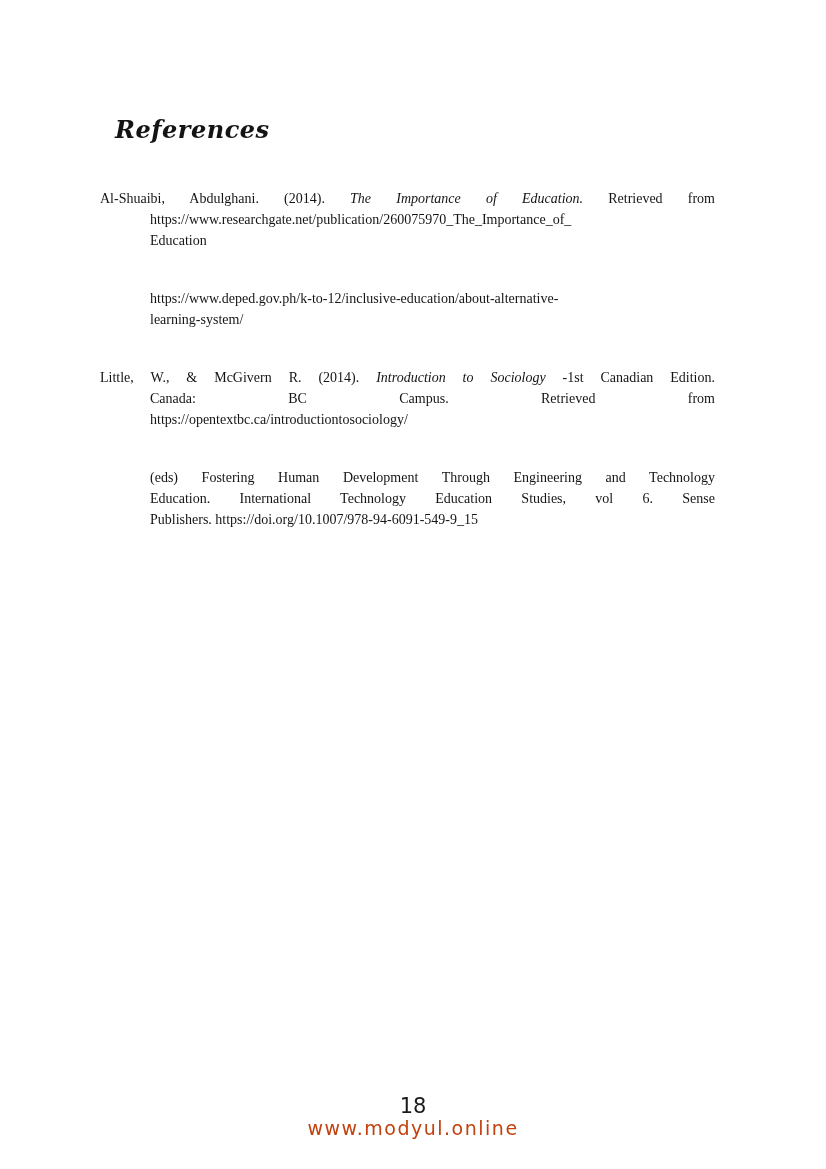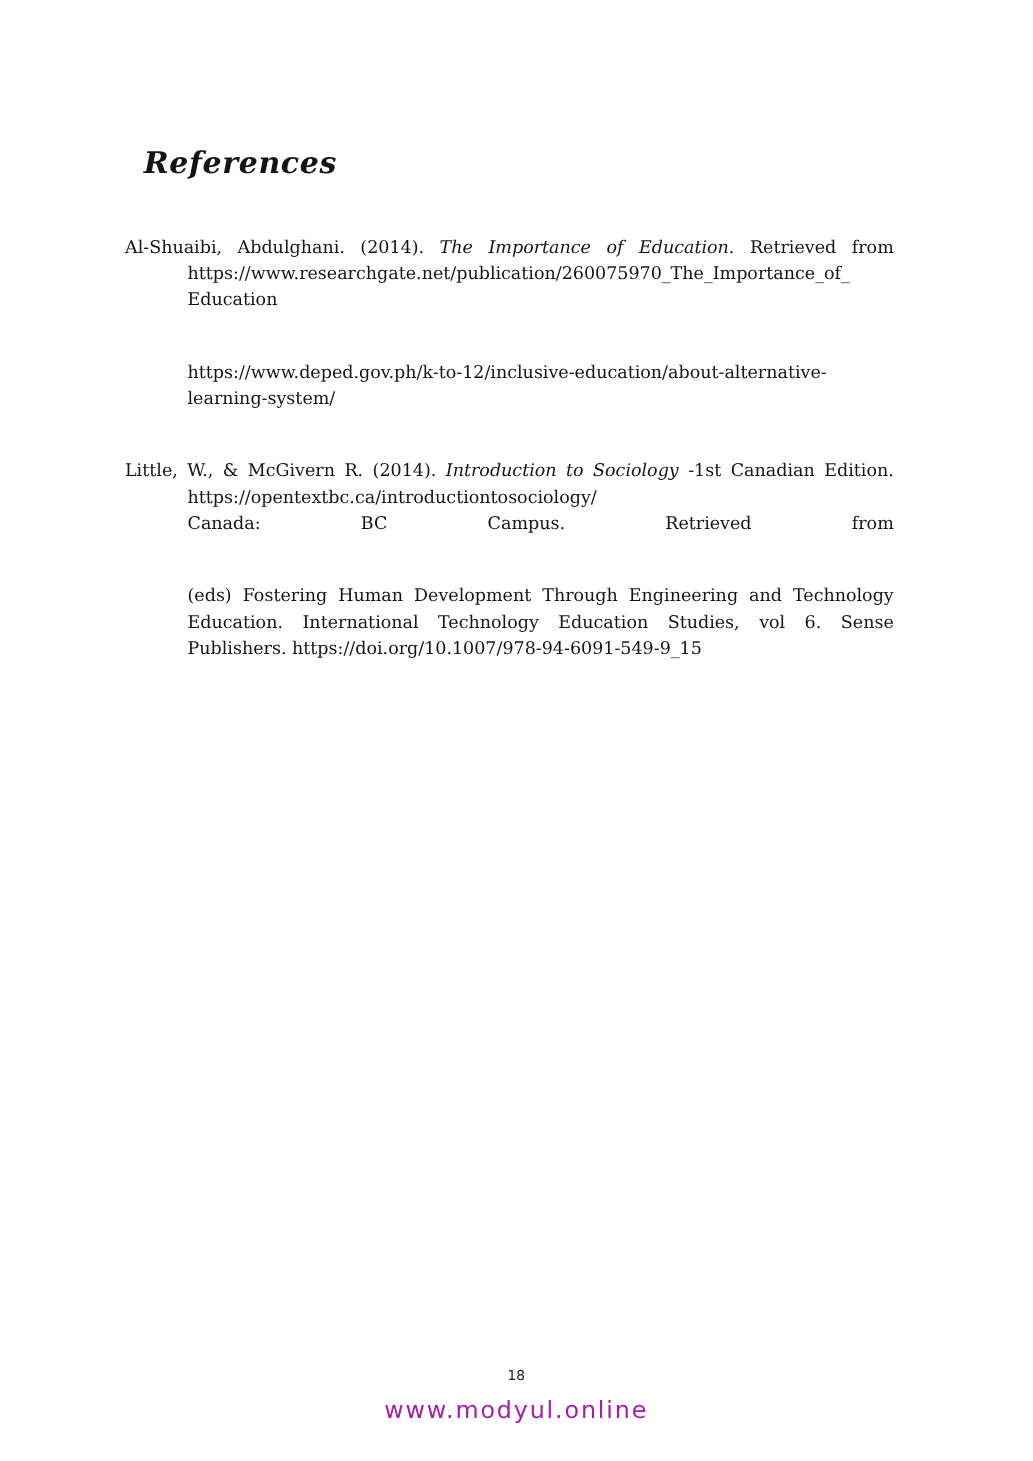--- a/index.html
+++ b/index.html
@@ -29,20 +29,21 @@
   .refs {
     position: absolute;
     left: 100px;
     top: 188px;
     width: 627px;
     font-size: 14px;
     line-height: 21px;
   }
   .ref-entry {
     margin: 0 12px 37px 0;
+    font-family: Liberation Serif, serif;
   }
   .ref-line {
     min-height: 21px;
   }
   .ref-line.indent {
     padding-left: 50px;
   }
   .ref-line.justify {
     text-align: justify;
     text-align-last: justify;
@@ -50,55 +51,55 @@
   .it {
     font-style: italic;
   }
   .footer-page-number {
     position: absolute;
     left: 0;
     top: 1094px;
     width: 100%;
     text-align: center;
     font-family: "DejaVu Sans", sans-serif;
-    font-size: 11px;
+    font-size: 21px;
     color: #1a1a1a;
   }
   .footer-watermark {
     position: absolute;
     left: 0;
     top: 1117px;
     width: 100%;
     text-align: center;
     font-family: "DejaVu Sans", sans-serif;
     font-size: 19px;
     letter-spacing: 1.5px;
-    color: #a21caf;
+    color: #c2410c;
   }
 </style>
 </head>
 <body>
 
 <div class="page">
   <h1 class="doc-title">References</h1>
 
   <div class="refs">
       <div class="ref-entry">
         <div class="ref-line justify"><span>Al-Shuaibi, Abdulghani. (2014). </span><span class="it">The Importance of Education.</span><span> Retrieved from</span></div>
         <div class="ref-line indent justify"><span>https://www.researchgate.net/publication/260075970_The_Importance_of_</span></div>
         <div class="ref-line indent"><span>Education</span></div>
       </div>
       <div class="ref-entry">
         <div class="ref-line indent justify"><span>https://www.deped.gov.ph/k-to-12/inclusive-education/about-alternative-</span></div>
         <div class="ref-line indent"><span>learning-system/</span></div>
       </div>
       <div class="ref-entry">
         <div class="ref-line justify"><span>Little, W., &amp; McGivern R. (2014). </span><span class="it">Introduction to Sociology</span><span> -1st Canadian Edition.</span></div>
+        <div class="ref-line indent justify"><span>Canada: BC Campus. Retrieved from</span></div>
         <div class="ref-line indent"><span>https://opentextbc.ca/introductiontosociology/</span></div>
-        <div class="ref-line indent justify"><span>Canada: BC Campus. Retrieved from</span></div>
       </div>
       <div class="ref-entry">
         <div class="ref-line indent justify"><span>(eds) Fostering Human Development Through Engineering and Technology</span></div>
         <div class="ref-line indent justify"><span>Education. International Technology Education Studies, vol 6. Sense</span></div>
         <div class="ref-line indent"><span>Publishers. https://doi.org/10.1007/978-94-6091-549-9_15</span></div>
       </div>
     </div>
 
   <div class="footer-page-number">18</div>
 

